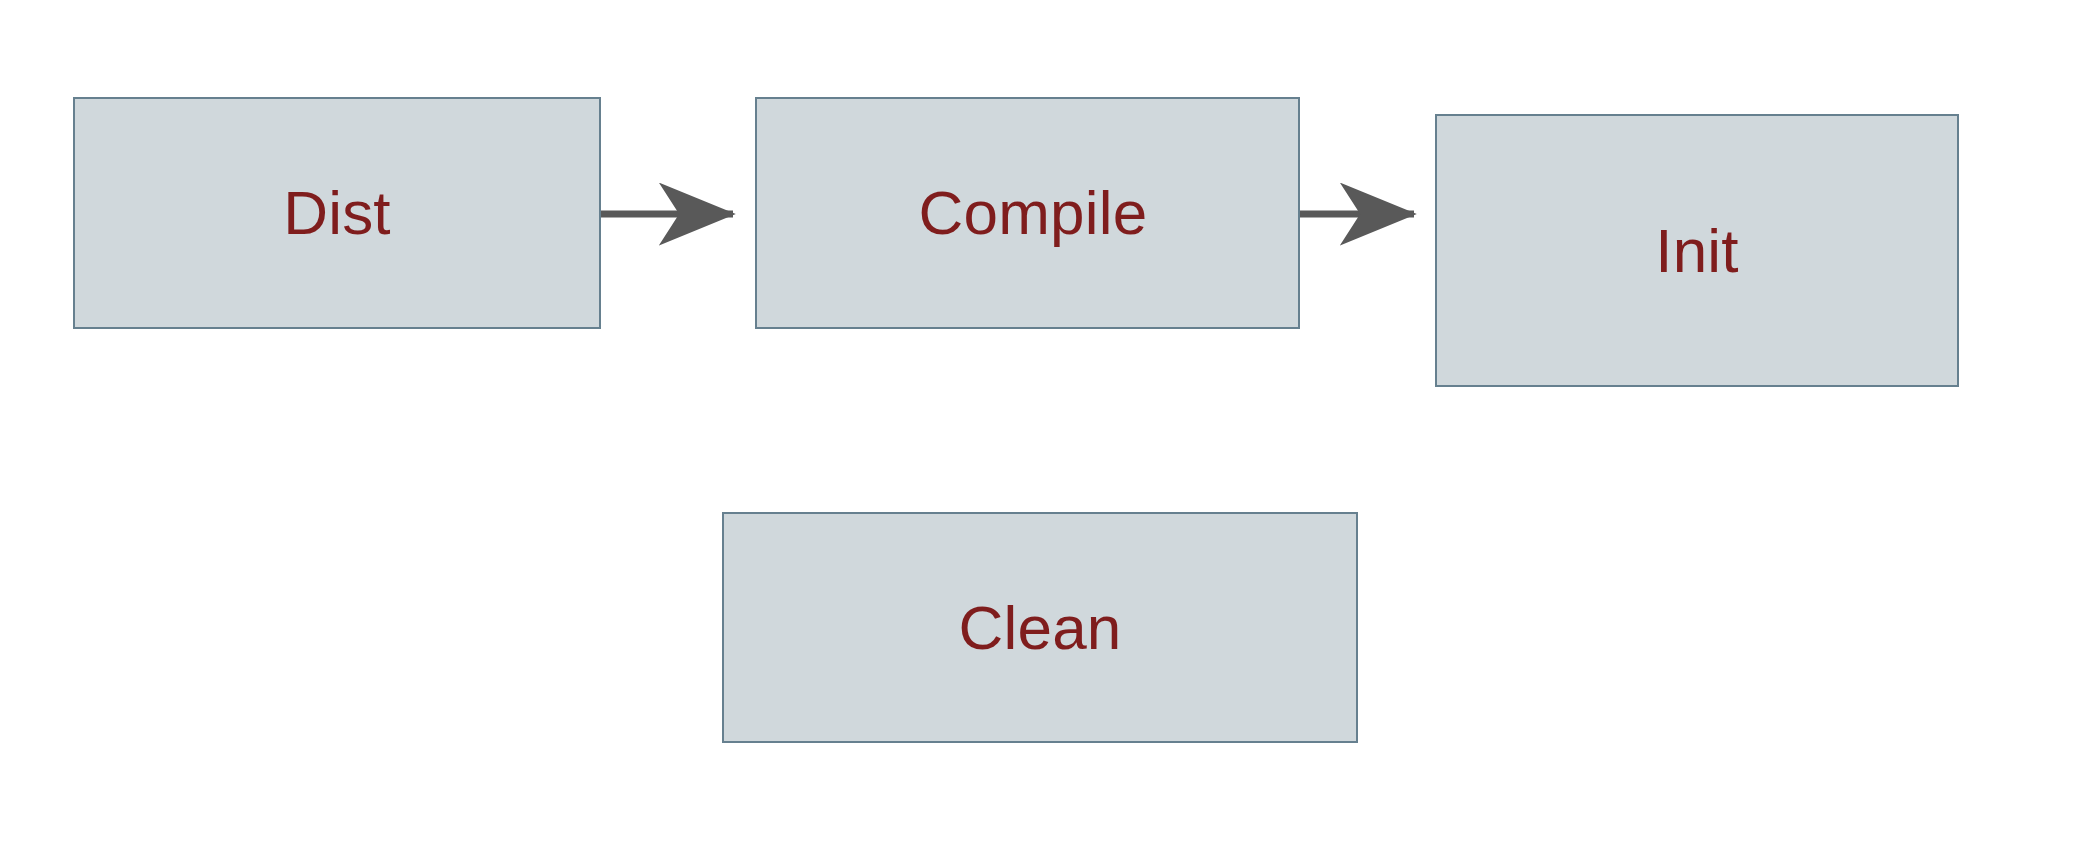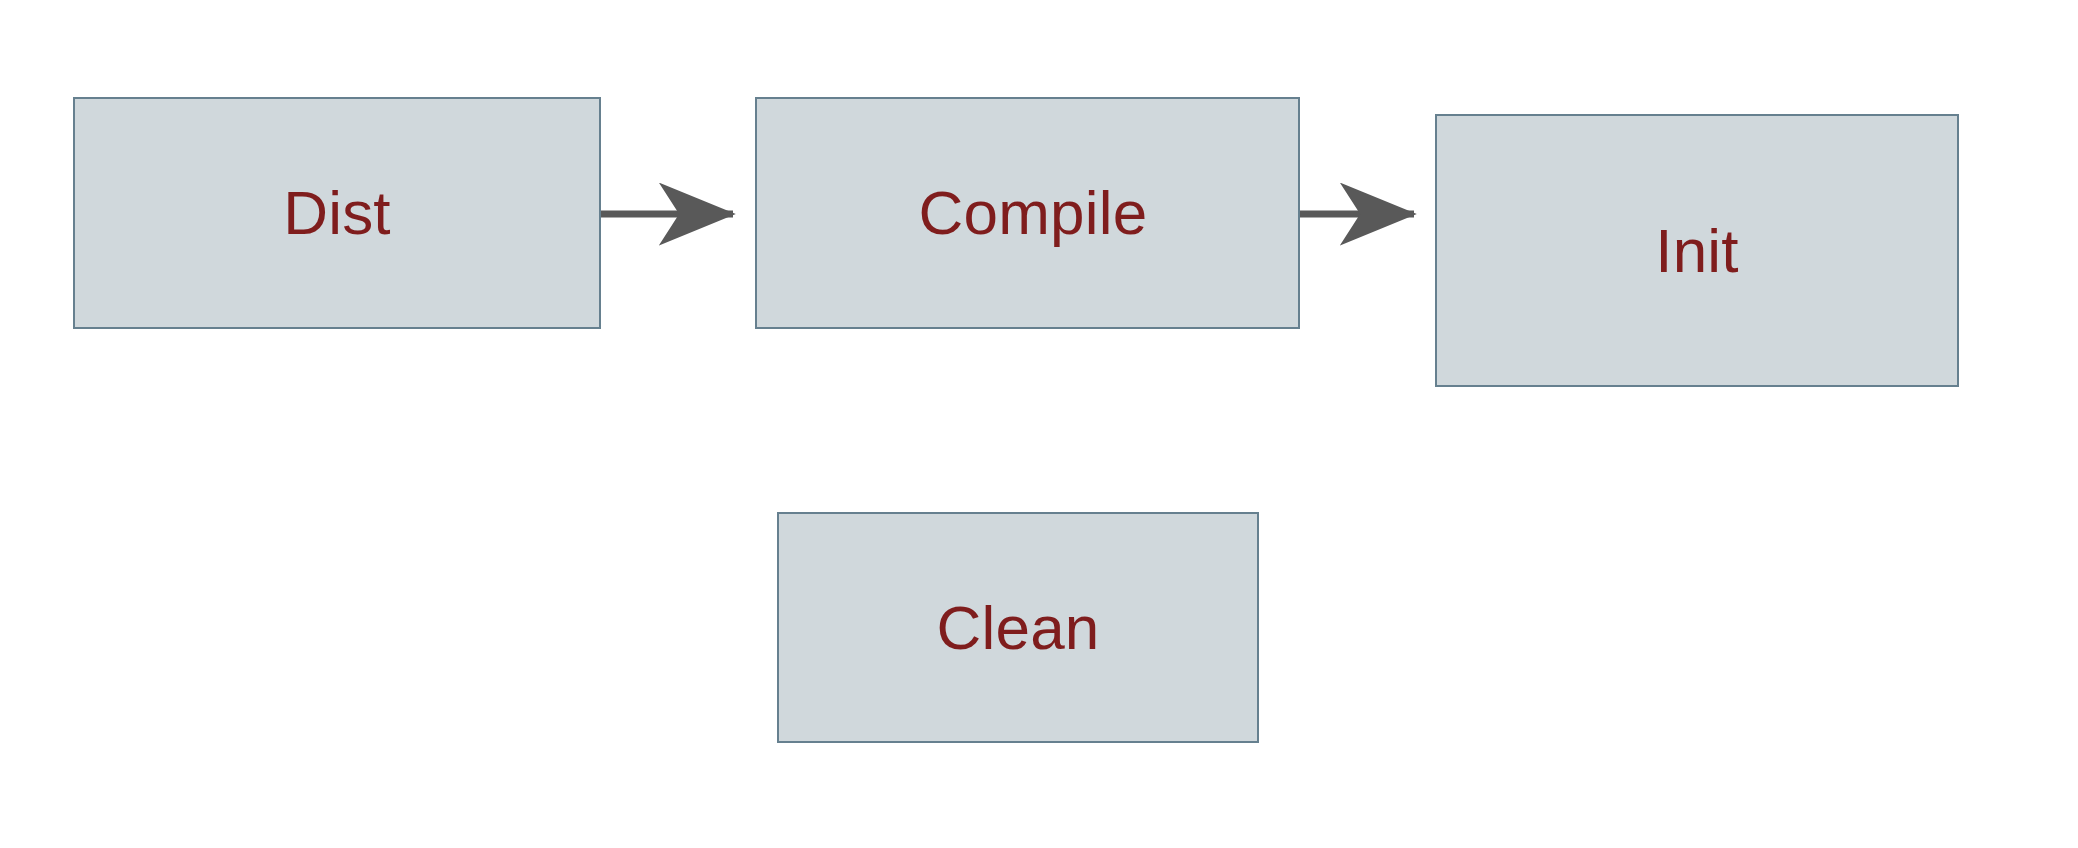--- a/index.html
+++ b/index.html
@@ -83,17 +83,17 @@
   </div>
 
   <div class="node" style="left:755px; top:97px; width:545px; height:232px;padding-left:11px;">
     <span class="node-label">Compile</span>
   </div>
 
   <div class="node" style="left:1435px; top:97px; width:524px; height:273px;margin-top:17px;">
     <span class="node-label">Init</span>
   </div>
 
-  <div class="node" style="left:777px; top:512px; width:482px; height:231px;">
+  <div class="node" style="left:722px; top:512px; width:636px; height:231px;">
     <span class="node-label">Clean</span>
   </div>
 
 </div>
 
 </body></html>

